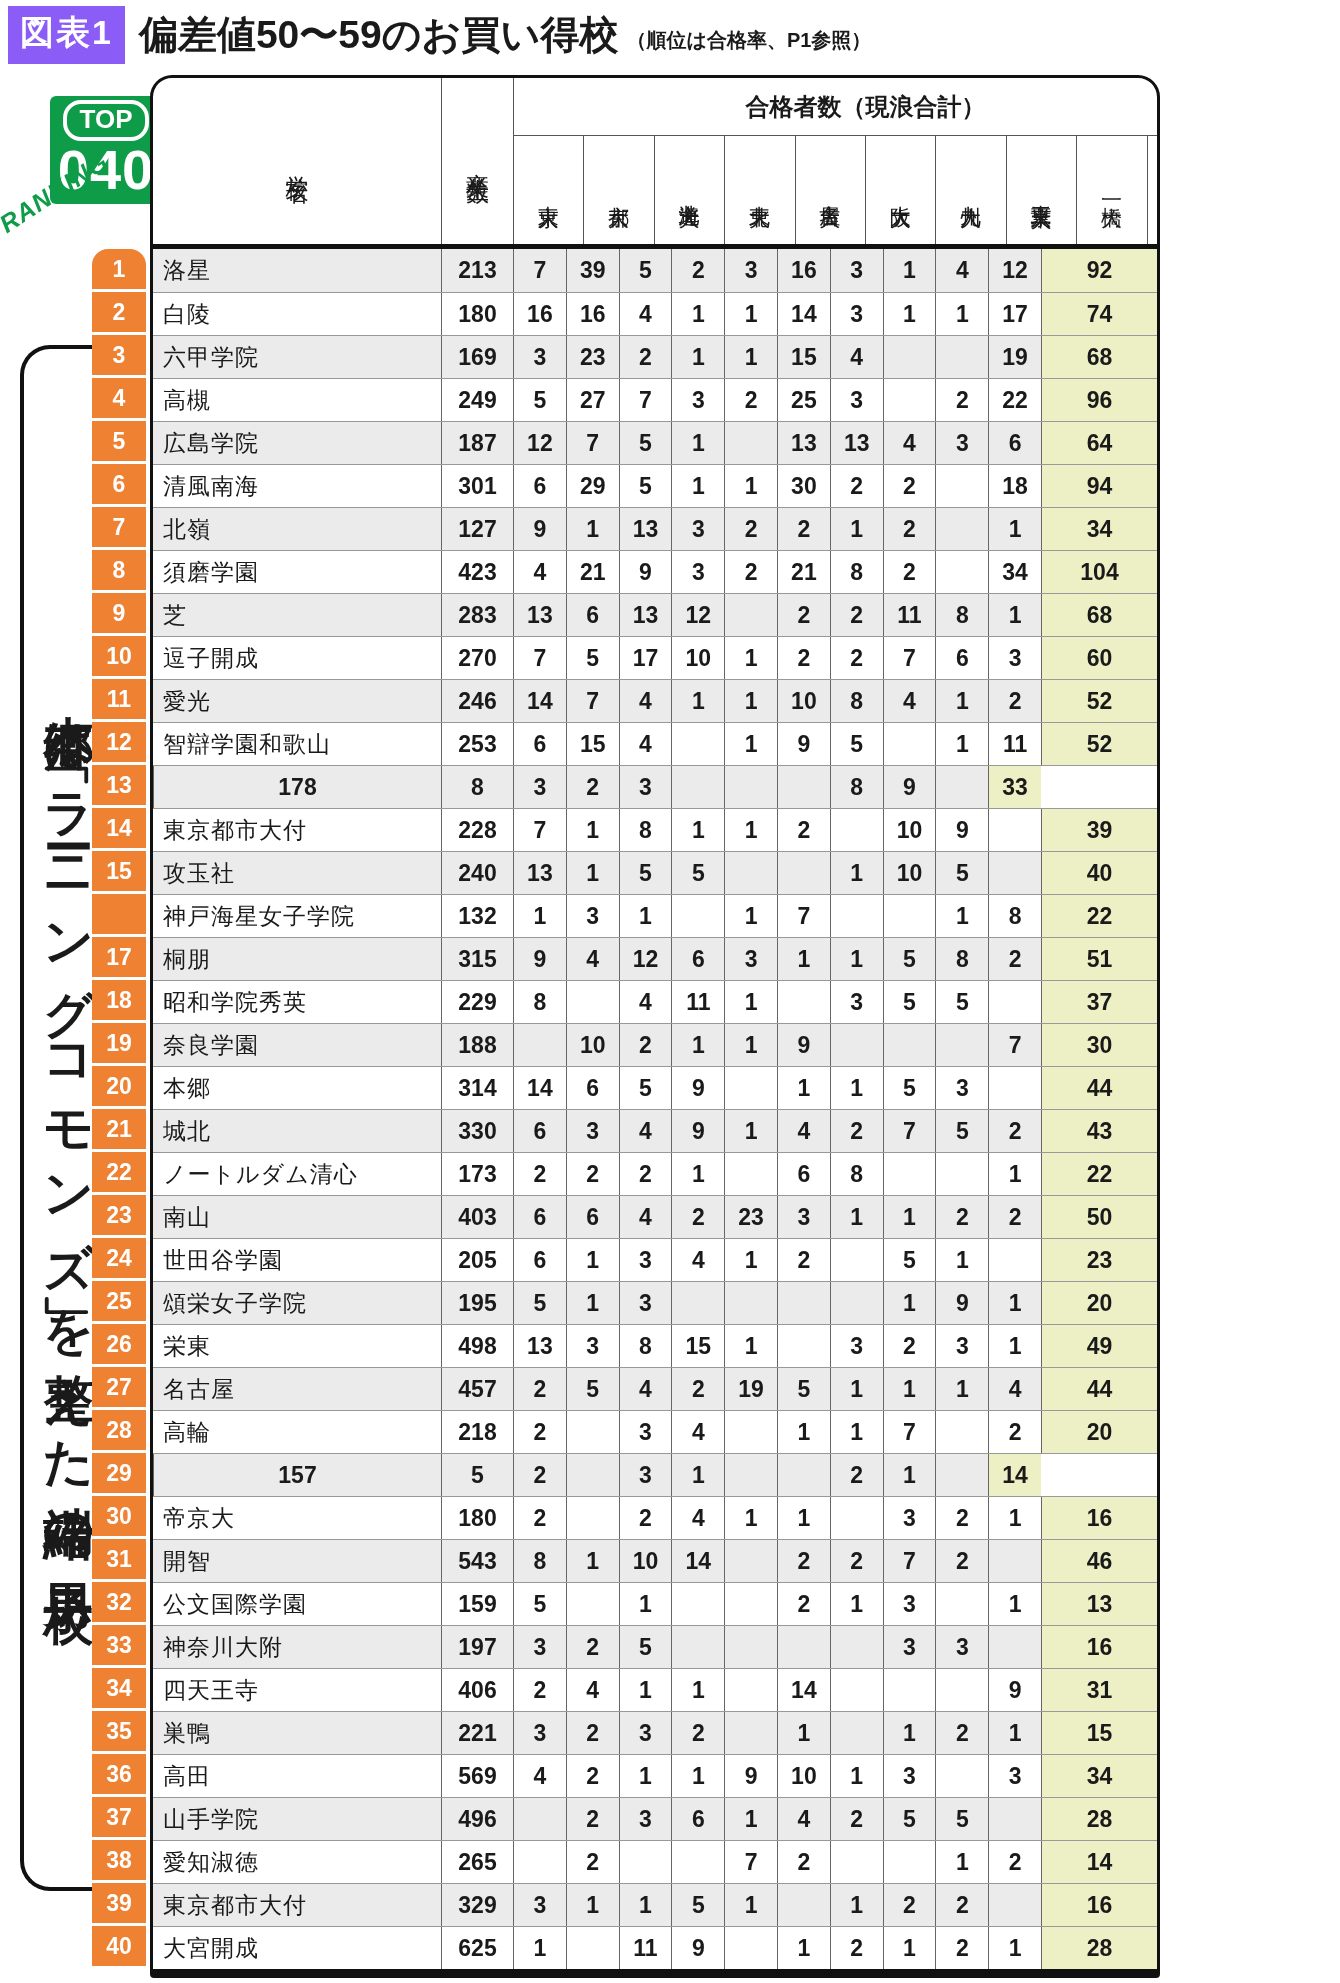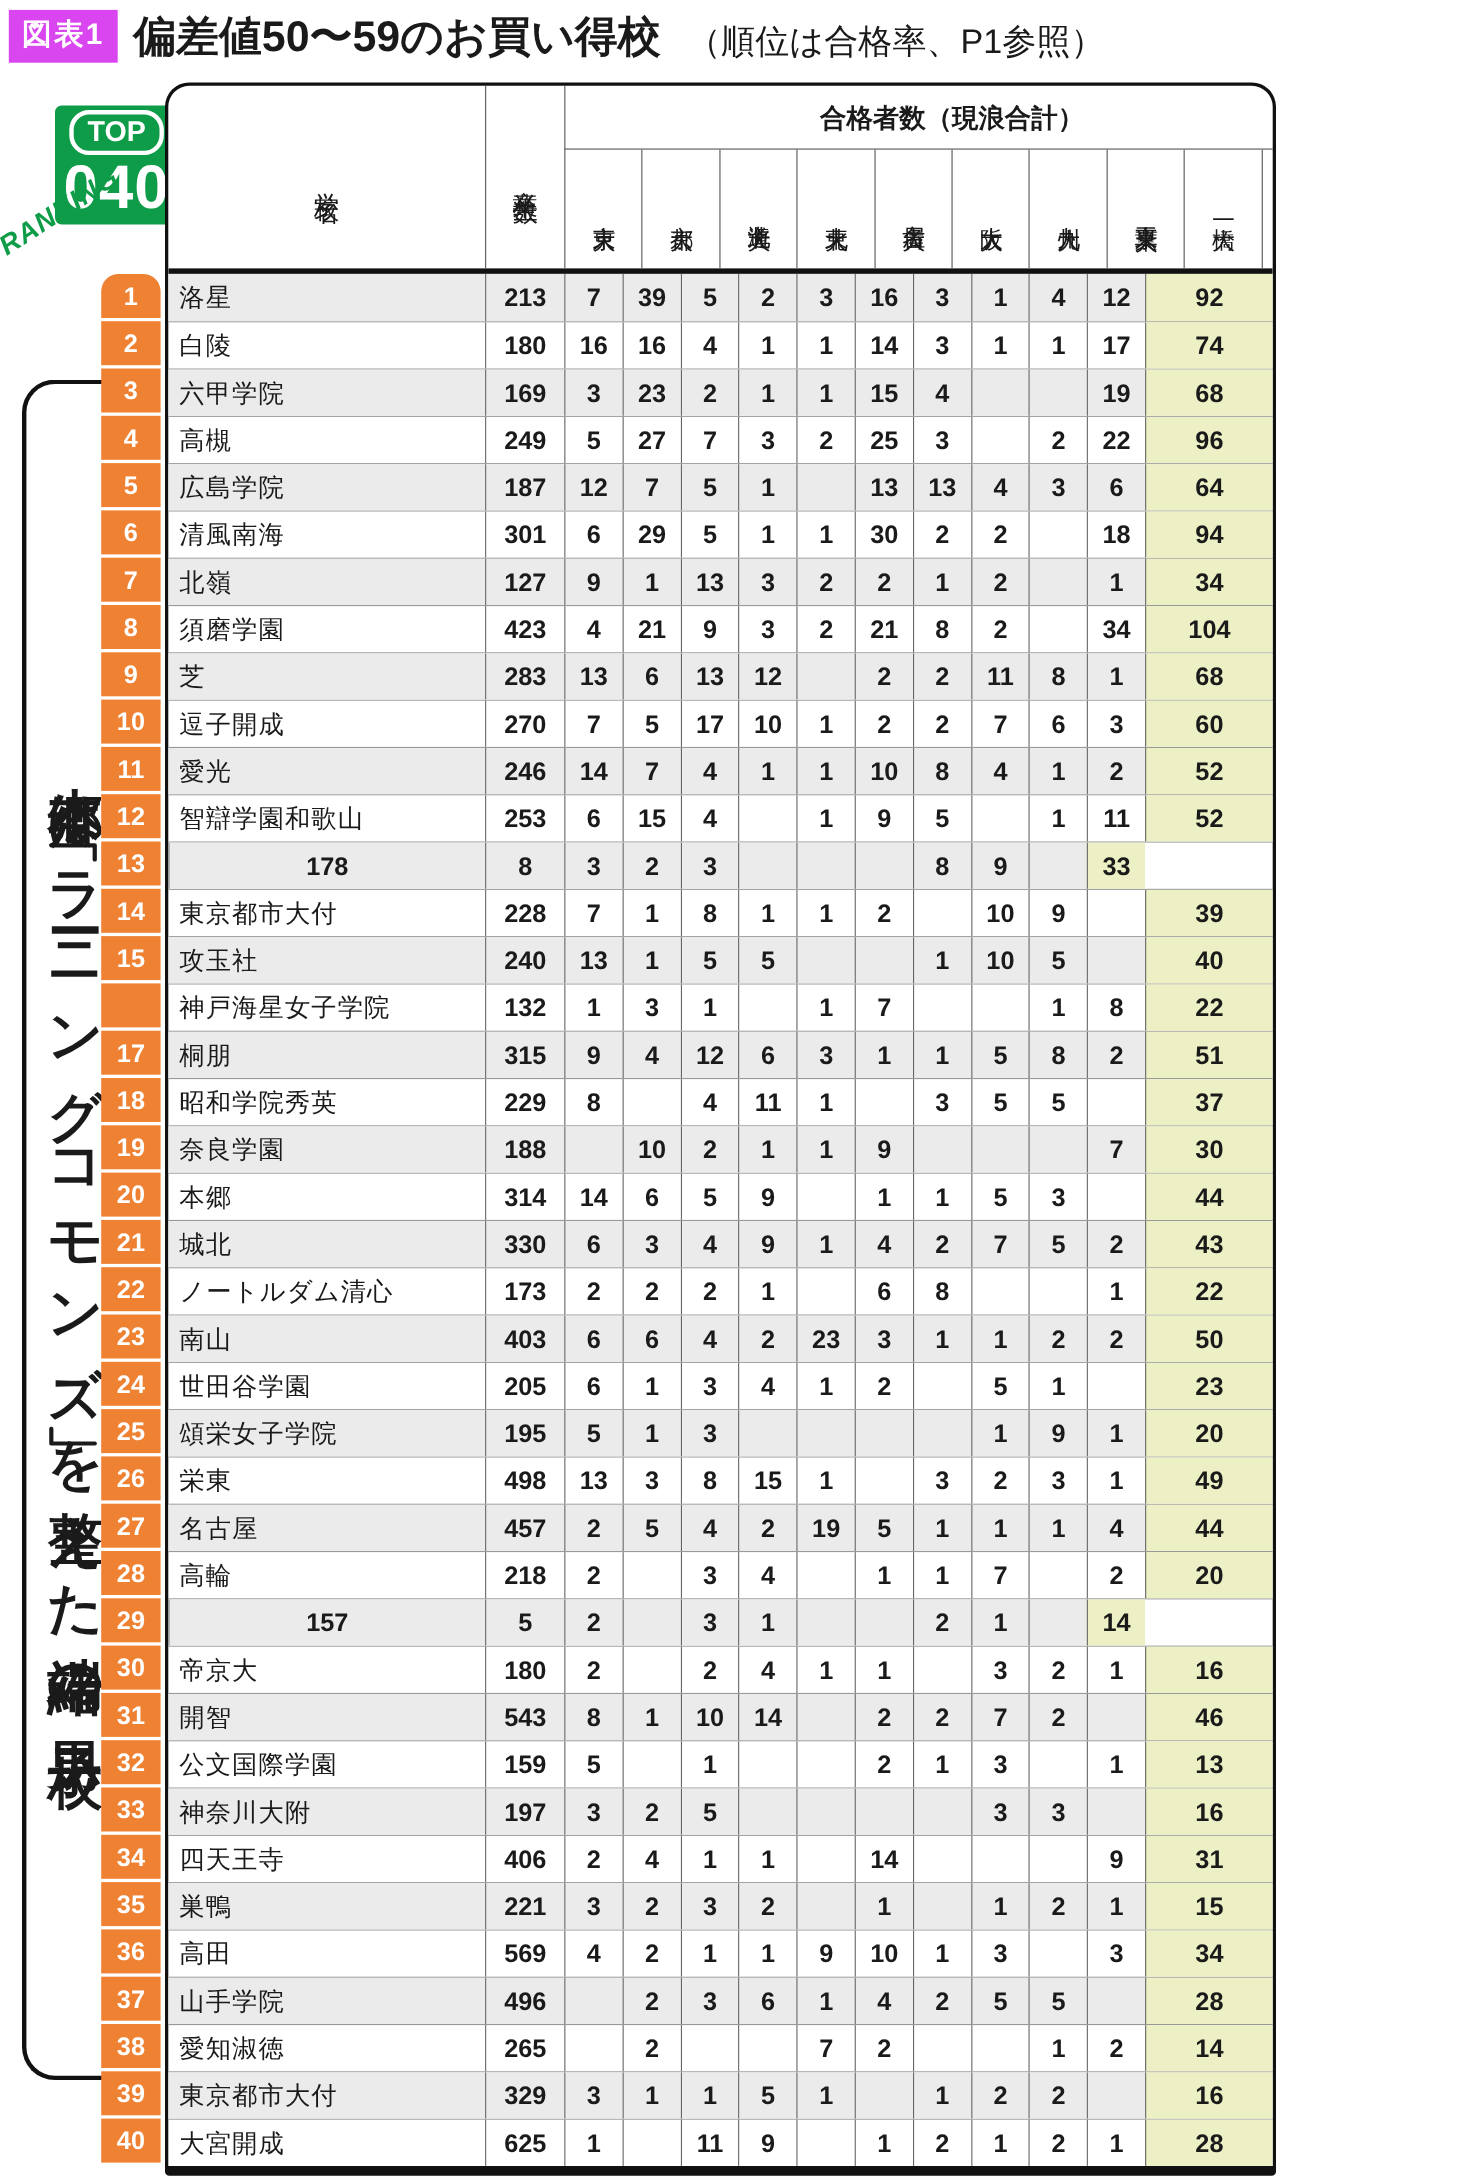--- a/index.html
+++ b/index.html
@@ -3,23 +3,23 @@
 <meta charset="utf-8">
 <style>
   html,body { margin:0; padding:0; background:#fff; }
   #canvas {
     position:relative; width:1340px; height:1983px; background:#ffffff;
     font-family:"Liberation Sans","DejaVu Sans",sans-serif; color:#1a1a1a; overflow:hidden;
   }
 
   
   #titlebar { position:absolute; left:8px; top:6px; display:flex; align-items:center; }
-  #fig-badge { background:#d946ef; color:#fff; font-size:27px; font-weight:800; padding:4px 12px 8px; letter-spacing:2px; }
+  #fig-badge { background:#8b5cf6; color:#fff; font-size:34px; font-weight:800; padding:4px 12px 8px; letter-spacing:2px; }
   #fig-title { font-size:39px; font-weight:800; margin-left:14px; white-space:nowrap; }
-  #fig-sub   { font-size:31px; font-weight:400; margin-left:24px; margin-top:10px; white-space:nowrap; }
+  #fig-sub   { font-size:20px; font-weight:700; margin-left:8px; margin-top:10px; white-space:nowrap; }
 
   
   #top-badge { position:absolute; left:50px; top:96px; width:112px; height:108px; background:#0f9c49;
     border-radius:6px; display:flex; flex-direction:column; align-items:center; justify-content:center; }
   #top-label { border:4px solid #fff; border-radius:18px; color:#fff; font-weight:800; font-size:26px;
     padding:0 13px 2px; line-height:1.2; }
   #top-number { color:#fff; font-weight:800; font-size:56px; line-height:1.05; letter-spacing:1px; }
 
   
   #ranking { position:absolute; left:2px; top:212px; width:130px; color:#0f9c49; font-weight:800;

